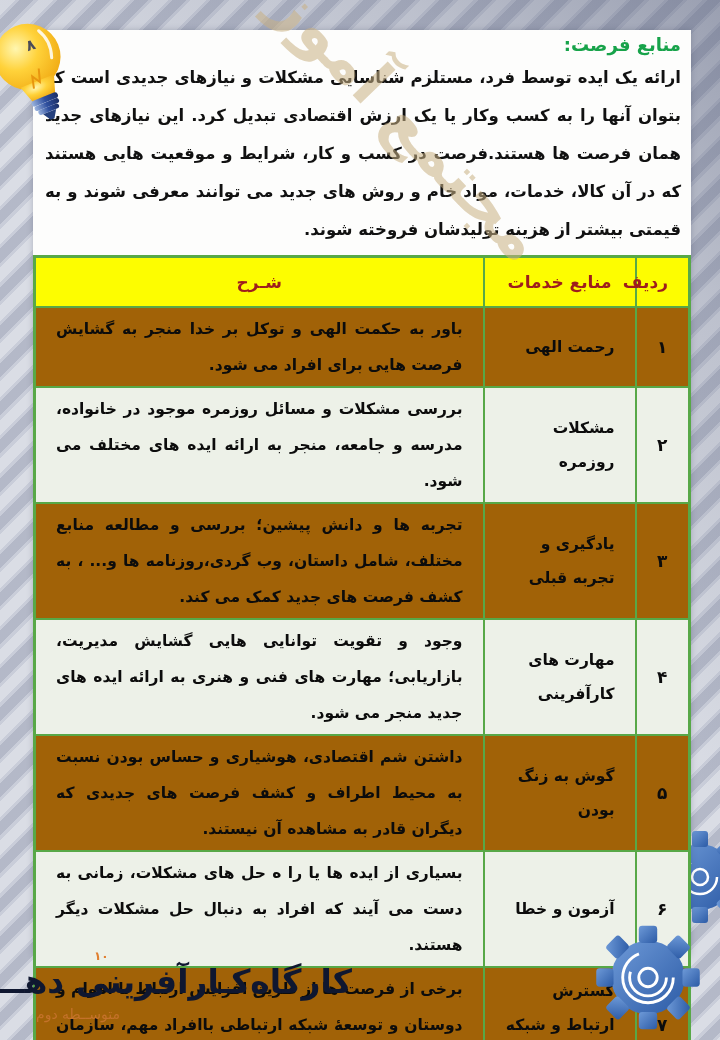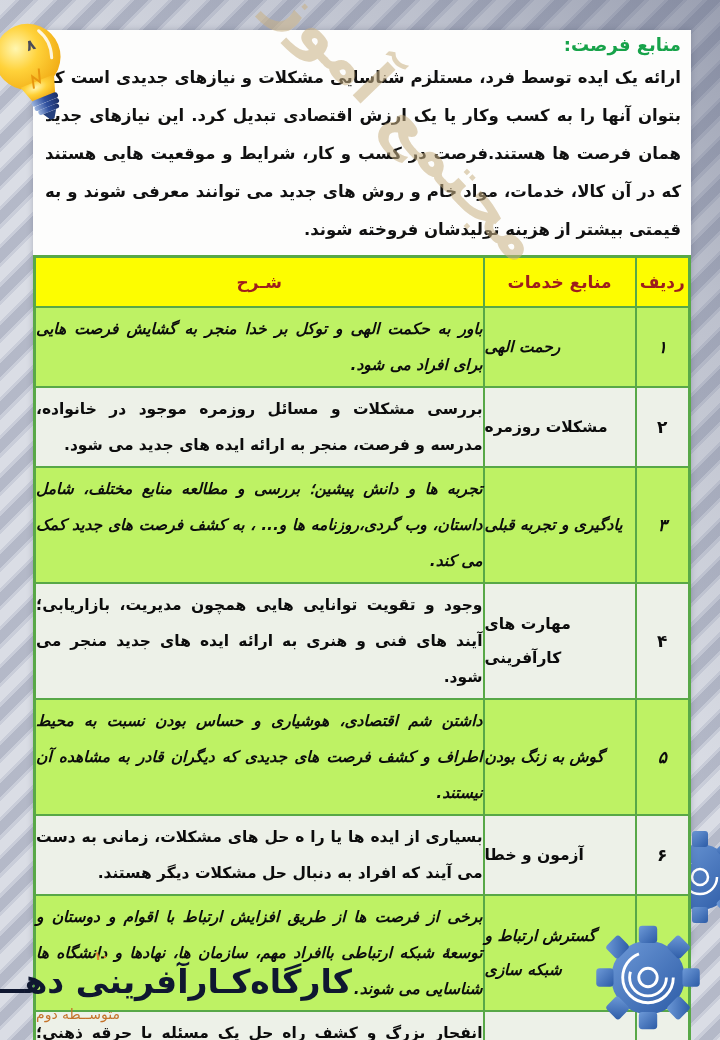--- a/index.html
+++ b/index.html
@@ -25,33 +25,33 @@
   }
   .intro{
     margin:4px 10px 6px 12px;color:#111;font-weight:bold;font-size:16.5px;
     line-height:38px;text-align:justify;direction:rtl;
   }
   table.opps{
     width:658px;border-collapse:collapse;direction:rtl;
     border:3px solid #58a847;table-layout:fixed;margin-top:2px;
   }
   table.opps td,table.opps th{
-    border:2px solid #58a847;padding:3px 0;vertical-align:middle;
+    border:2px solid #58a847;padding:3px 20px;vertical-align:middle;
   }
   col.c-row{width:54px}
   col.c-src{width:152px}
   th{
     background:#fdfd00;color:#9e1d1d;font-size:17px;font-weight:bold;
     height:42px;text-align:center;
   }
   td{color:#0c0c0c;font-weight:bold;font-size:15.5px;line-height:36px;}
   td.num{text-align:center;font-size:17px;}
-  td.src{text-align:left;line-height:34px;}
+  td.src{text-align:right;line-height:34px;}
   td.desc{text-align:right;text-align:justify;}
-  tr.odd td{background:#bef264;font-style:italic;}
+  tr.odd td{background:#a16207;}
   tr.even td{background:#edf1e8;}
   .watermark{
     position:absolute;top:225px;right:160px;width:920px;z-index:6;
     transform-origin:top right;transform:rotate(46deg);
     direction:rtl;text-align:right;
     color:#c9b184;opacity:.55;font-size:64px;font-weight:bold;letter-spacing:2px;
     pointer-events:none;white-space:nowrap;
   }
   .bulb{position:absolute;left:-6px;top:12px;z-index:7;}
   .page-num{
@@ -147,31 +147,31 @@
       <th>شـرح</th>
     </tr>
     <tr class="odd">
       <td class="num">۱</td>
       <td class="src">رحمت الهی</td>
       <td class="desc">باور به حکمت الهی و توکل بر خدا منجر به گشایش فرصت هایی برای افراد می شود.</td>
     </tr>
     <tr class="even">
       <td class="num">۲</td>
       <td class="src">مشکلات روزمره</td>
-      <td class="desc">بررسی مشکلات و مسائل روزمره موجود در خانواده، مدرسه و فرصت، منجر به ارائه ایده های جدید می شود.</td>
+      <td class="desc">بررسی مشکلات و مسائل روزمره موجود در خانواده، مدرسه و جامعه، منجر به ارائه ایده های مختلف می شود.</td>
     </tr>
     <tr class="odd">
       <td class="num">۳</td>
       <td class="src">یادگیری و تجربه قبلی</td>
       <td class="desc">تجربه ها و دانش پیشین؛ بررسی و مطالعه منابع مختلف، شامل داستان، وب گردی،روزنامه ها و... ، به کشف فرصت های جدید کمک می کند.</td>
     </tr>
     <tr class="even">
       <td class="num">۴</td>
       <td class="src">مهارت های کارآفرینی</td>
-      <td class="desc">وجود و تقویت توانایی هایی همچون مدیریت، بازاریابی؛ آیند های فنی و هنری به ارائه ایده های جدید منجر می شود.</td>
+      <td class="desc">وجود و تقویت توانایی هایی گشایش مدیریت، بازاریابی؛ مهارت های فنی و هنری به ارائه ایده های جدید منجر می شود.</td>
     </tr>
     <tr class="odd">
       <td class="num">۵</td>
       <td class="src">گوش به زنگ بودن</td>
       <td class="desc">داشتن شم اقتصادی، هوشیاری و حساس بودن نسبت به محیط اطراف و کشف فرصت های جدیدی که دیگران قادر به مشاهده آن نیستند.</td>
     </tr>
     <tr class="even">
       <td class="num">۶</td>
       <td class="src">آزمون و خطا</td>
       <td class="desc">بسیاری از ایده ها یا را ه حل های مشکلات، زمانی به دست می آیند که افراد به دنبال حل مشکلات دیگر هستند.</td>

